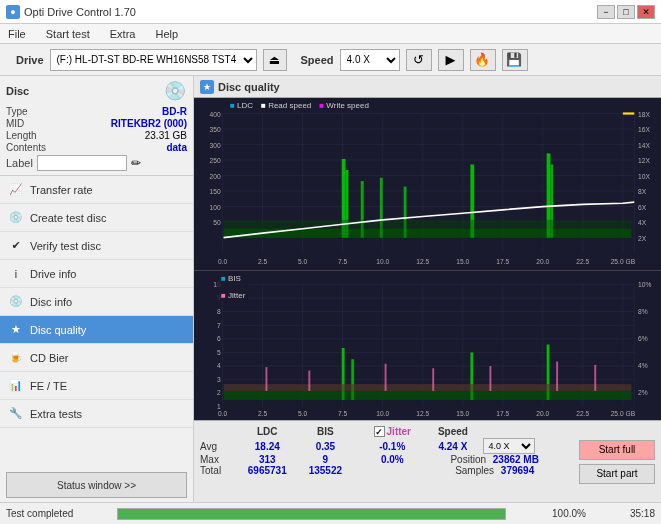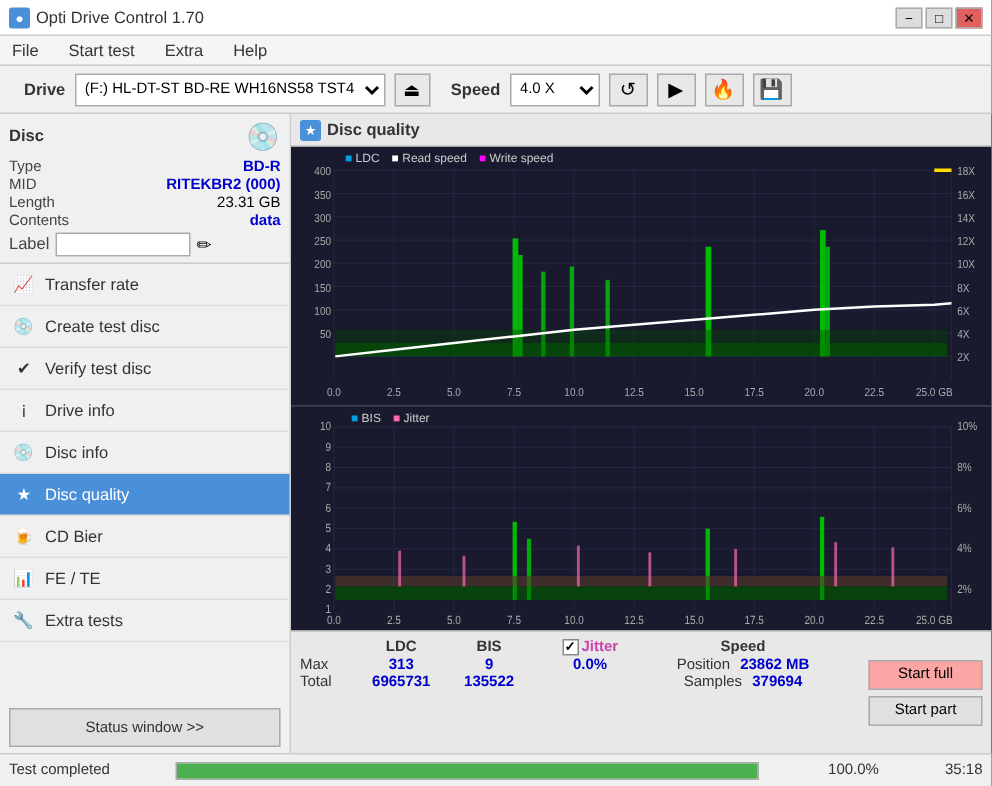--- a/index.html
+++ b/index.html
@@ -273,21 +273,21 @@
           <polyline points="31,126 72,122 114,118 156,114 198,110 240,107 282,104 324,101 366,98 408,96 450,95 462,94" stroke="#ffffff" stroke-width="1.5" fill="none"></polyline>
 
           <polyline points="462,14 462,14" stroke="#ff00ff" stroke-width="1" fill="none"></polyline>
 
           <line x1="450" y1="14" x2="462" y2="14" stroke="#ffdd00" stroke-width="2"></line>
         </svg>
       </div>
 
       <div style="flex:1;position:relative;background:#1a1a2e;">
 
-        <div style="position:absolute;top:2px;left:36px;display:flex;gap:8px;z-index:10;background:rgba(26,26,46,0.8);padding:1px 4px;">
+        <div style="position:absolute;top:2px;left:23px;display:flex;gap:8px;z-index:10;background:rgba(26,26,46,0.8);padding:1px 4px;flex-direction:column;">
           <span style="font-size:8px;color:#00a0e0;">■ <span style="color:#ccc;">BIS</span></span>
           <span style="font-size:8px;color:#ff69b4;">■ <span style="color:#ccc;">Jitter</span></span>
         </div>
         <svg width="100%" height="100%" viewBox="0 0 490 132" preserveAspectRatio="none" style="position:absolute;inset:0;">
           <rect width="490" height="132" fill="#1a1a2e"></rect>
 
           <line x1="30" y1="12" x2="462" y2="12" stroke="#2a2a4a" stroke-width="0.5"></line>
           <line x1="30" y1="24" x2="462" y2="24" stroke="#2a2a4a" stroke-width="0.5"></line>
           <line x1="30" y1="36" x2="462" y2="36" stroke="#2a2a4a" stroke-width="0.5"></line>
           <line x1="30" y1="48" x2="462" y2="48" stroke="#2a2a4a" stroke-width="0.5"></line>
@@ -375,20 +375,35 @@
                 <span style="display:inline-flex;align-items:center;gap:2px;">
                   <span style="width:11px;height:11px;border:1px solid #888;background:white;display:inline-flex;align-items:center;justify-content:center;font-size:9px;cursor:pointer;">✓</span>
                   <span style="color:#cc44aa;font-weight:bold;">Jitter</span>
                 </span>
               </td>
               <td style="text-align:center;font-weight:bold;color:#333;padding:1px 4px;">Speed</td>
               <td></td>
             </tr>
           </thead>
           <tbody>
+            <tr>
+              <td style="color:#333;">Avg</td>
+              <td style="text-align:center;color:#0000cc;font-weight:bold;">18.24</td>
+              <td style="text-align:center;color:#0000cc;font-weight:bold;">0.35</td>
+              <td></td>
+              <td style="text-align:center;color:#0000cc;font-weight:bold;">-0.1%</td>
+              <td style="text-align:center;">
+                <span style="color:#0000cc;font-weight:bold;">4.24 X</span>
+              </td>
+              <td>
+                <select style="font-size:9px;height:16px;width:52px;border:1px solid #aaa;">
+                  <option>4.0 X</option>
+                </select>
+              </td>
+            </tr>
             <tr>
               <td style="color:#333;">Max</td>
               <td style="text-align:center;color:#0000cc;font-weight:bold;">313</td>
               <td style="text-align:center;color:#0000cc;font-weight:bold;">9</td>
               <td></td>
               <td style="text-align:center;color:#0000cc;font-weight:bold;">0.0%</td>
               <td style="text-align:center;" colspan="2">
                 <span style="color:#333;">Position</span>
                 <span style="color:#0000cc;font-weight:bold;margin-left:4px;">23862 MB</span>
               </td>

